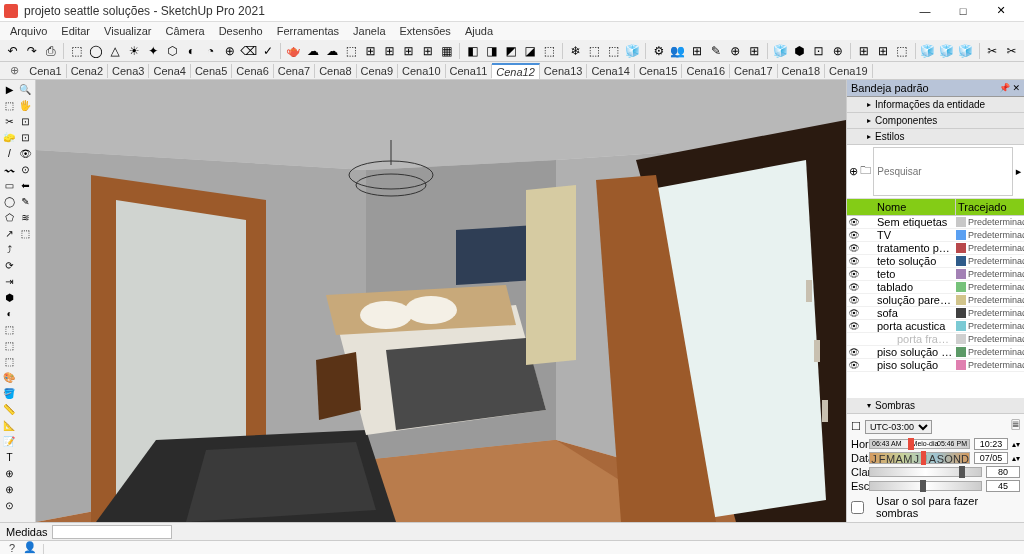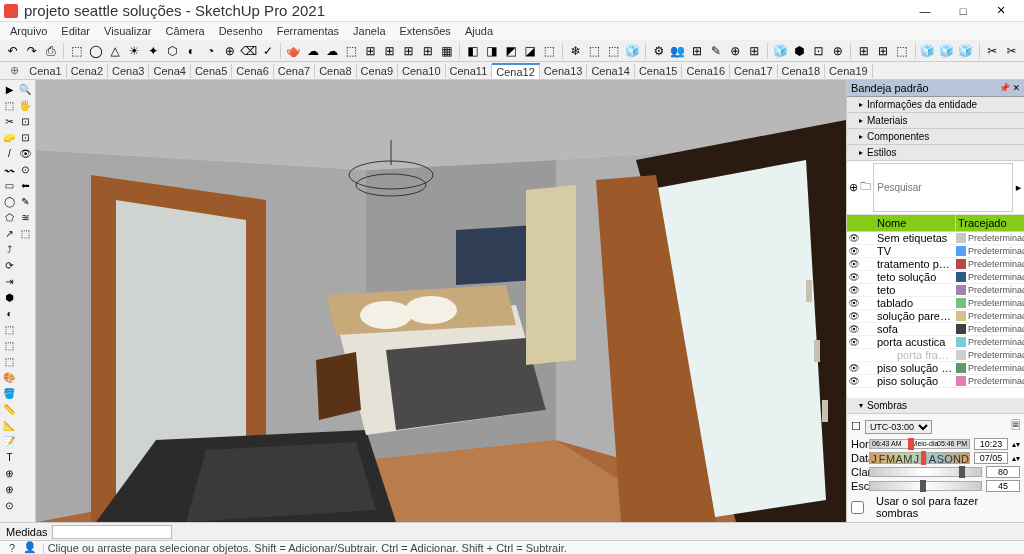--- a/index.html
+++ b/index.html
@@ -1,48 +1,48 @@
 <!DOCTYPE html>
 <html><head>
 <meta charset="utf-8">
 <style>
 * { margin: 0; padding: 0; box-sizing: border-box; font-family: "Segoe UI", Tahoma, sans-serif; font-size: 11px; }
 body { background: #f0f0f0; width: 1024px; height: 554px; overflow: hidden; position: relative; }
 
 .titlebar { height: 22px; background: #fff; display: flex; align-items: center; padding: 0 4px; border-bottom: 1px solid #ddd; }
 .titlebar .app-icon { width: 14px; height: 14px; background: #e84b3c; border-radius: 2px; margin-right: 6px; }
-.titlebar .title { flex: 1; font-size: 15px; color: #333; }
+.titlebar .title { flex: 1; font-size: 12px; color: #333; }
 .titlebar .win-controls { display: flex; gap: 0; }
 .titlebar .win-btn { width: 38px; height: 22px; display: flex; align-items: center; justify-content: center; cursor: pointer; font-size: 11px; }
 
 .menubar { height: 18px; display: flex; align-items: center; padding: 0 4px; background: #f8f8f8; gap: 2px; }
 .menubar .menu-item { padding: 1px 6px; cursor: pointer; font-size: 11px; color: #333; }
 
 .toolbar { height: 22px; display: flex; align-items: center; padding: 1px 4px; background: #f0f0f0; border-bottom: 1px solid #ccc; gap: 2px; overflow: hidden; }
 .toolbar .tb-btn { width: 18px; height: 18px; display: flex; align-items: center; justify-content: center; cursor: pointer; border-radius: 2px; font-size: 12px; }
 .toolbar .sep { width: 1px; height: 16px; background: #ccc; margin: 0 2px; }
 
 .scenes-bar { height: 18px; display: flex; align-items: center; padding: 0 4px; background: #f0f0f0; border-bottom: 1px solid #ccc; font-size: 10px; }
 .scenes-bar .scene-tab { padding: 1px 4px; cursor: pointer; border-right: 1px solid #ccc; color: #333; }
-.scenes-bar .scene-tab.active { background: #fff; border-top: 2px solid #4a90d9; }
+.scenes-bar .scene-tab.active { background: #fff; border-top: 2px solid #4a90d9; font-style: italic; }
 .scenes-bar .plus { padding: 0 6px; cursor: pointer; color: #666; }
 
 .main-area { display: flex; height: calc(554px - 22px - 18px - 22px - 18px - 18px - 14px); }
 
 .left-tools { width: 36px; background: #f0f0f0; border-right: 1px solid #ccc; display: flex; flex-direction: column; flex-wrap: wrap; align-content: flex-start; padding: 2px; gap: 1px; overflow: hidden; }
 .left-tools .lt-btn { width: 15px; height: 15px; display: flex; align-items: center; justify-content: center; cursor: pointer; font-size: 10px; border-radius: 2px; }
 
 .viewport { flex: 1; background: linear-gradient(180deg, #d8d8d8 0%, #e8e8e8 100%); position: relative; overflow: hidden; }
 .viewport svg { width: 100%; height: 100%; }
 
 .right-panel { width: 178px; background: #f0f0f0; border-left: 1px solid #ccc; display: flex; flex-direction: column; overflow: hidden; }
 .tray-header { background: #b8c4d8; padding: 2px 4px; font-size: 10px; border-bottom: 1px solid #999; display: flex; align-items: center; }
 .tray-header .collapse { margin-left: auto; display: flex; gap: 2px; }
 .tray-header .collapse span { cursor: pointer; font-size: 9px; }
-.panel-section { background: #e8e8e8; padding: 2px 12px; font-size: 10px; border-bottom: 1px solid #ccc; cursor: pointer; display: flex; align-items: center; }
+.panel-section { background: #e8e8e8; padding: 2px 20px; font-size: 10px; border-bottom: 1px solid #ccc; cursor: pointer; display: flex; align-items: center; }
 .panel-section::before { content: "▸"; margin-right: 4px; font-size: 8px; }
 .panel-section.open::before { content: "▾"; }
 
 .etiquetas-body { flex: 1; overflow: auto; background: #fff; font-size: 10px; }
 .et-toolbar { display: flex; align-items: center; padding: 2px; gap: 2px; border-bottom: 1px solid #ddd; }
 .et-toolbar .et-icon { width: 14px; height: 14px; cursor: pointer; display:flex; align-items:center; justify-content:center; }
 .et-search { flex: 1; border: 1px solid #ccc; padding: 18px 3px; font-size: 10px; }
 .et-header { display: flex; background: #84cc16; border-bottom: 1px solid #ccc; }
 .et-header .col1 { width: 28px; }
 .et-header .col2 { flex: 1; padding: 2px; border-right: 1px solid #ccc; }
@@ -272,21 +272,20 @@
 
   <div class="right-panel">
     <div class="tray-header">
       <span>Bandeja padrão</span>
       <div class="collapse">
         <span>📌</span>
         <span>✕</span>
       </div>
     </div>
     <div class="panel-section">Informações da entidade</div>
-    <div class="panel-section">Materiais</div>
     <div class="panel-section">Componentes</div>
     <div class="panel-section">Estilos</div>
 
     <div class="etiquetas-body">
       <div class="et-toolbar">
         <span class="et-icon">⊕</span>
         <span class="et-icon">🗀</span>
         <input class="et-search" placeholder="Pesquisar" style="">
         <span class="et-icon">▸</span>
       </div>
@@ -445,14 +444,13 @@
 
 <div class="measure-bar">
   <span class="mlabel">Medidas</span>
   <div class="mbox"></div>
 </div>
 
 <div class="status-bar">
   <span class="status-icon">?</span>
   <span class="status-icon">👤</span>
   <span style="color:#ccc">|</span>&nbsp;
-  <span>Clique ou arraste para selecionar objetos. Shift = Adicionar/Subtrair. Ctrl = Adicionar. Shift + Ctrl = Subtrair.</span>
 </div>
 
 </body></html>

